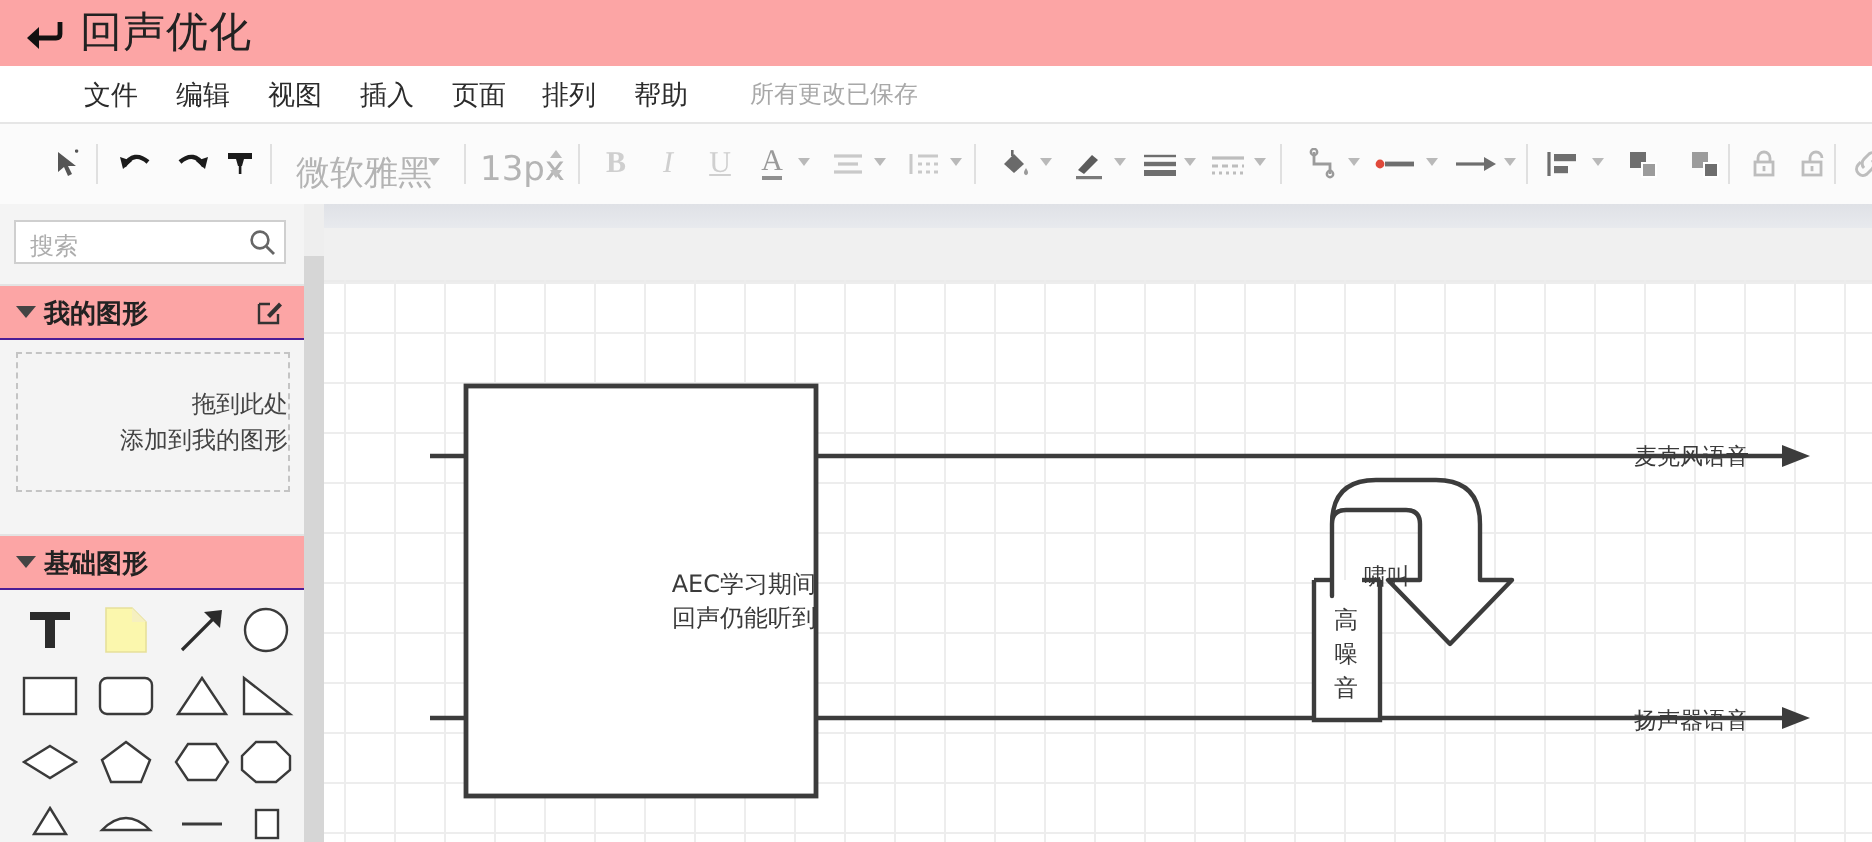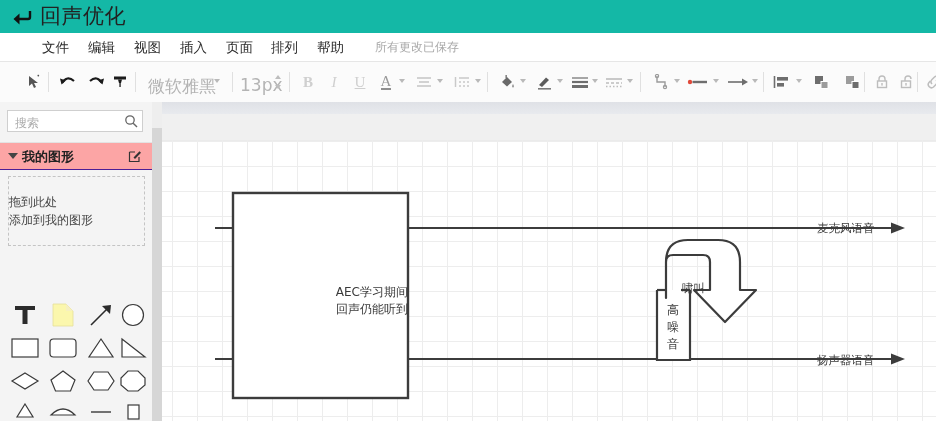--- a/index.html
+++ b/index.html
@@ -6,21 +6,21 @@
     margin: 0; padding: 0;
     width: 936px; height: 421px;
     overflow: hidden;
     background: #ffffff;
     font-family: "Liberation Sans", sans-serif;
     -webkit-font-smoothing: antialiased;
   }
   #app { position: relative; width: 936px; height: 421px; overflow: hidden; background:#fff; }
 
   
-  .titlebar { position:absolute; left:0; top:0; width:936px; height:33px; background:#14b8a6; }
+  .titlebar { position:absolute; left:0; top:0; width:936px; height:33px; background:#fca5a5; }
   .back-icon { position:absolute; left:10px; top:6px; width:24px; height:22px; cursor:pointer; }
   .doc-title { position:absolute; left:40px; top:2px; font-size:21px; color:#222; letter-spacing:.5px;
                font-family:"DejaVu Sans","Liberation Sans",sans-serif; }
 
   
   .menubar { position:absolute; left:0; top:33px; width:744px; height:27px; background:#fff; }
   .menu-item { position:absolute; top:4px; font-size:13.5px; color:#2b2b2b; padding:2px 4px; cursor:pointer;
                font-family:"DejaVu Sans","Liberation Sans",sans-serif; }
   .save-status { position:absolute; top:6px; left:375px; font-size:12px; color:#a8a8a8;
                  font-family:"DejaVu Sans","Liberation Sans",sans-serif; }
@@ -57,21 +57,21 @@
 
   .sect-head { position:absolute; left:0; width:152px; height:26px; background:#fca5a5;
                border-top:1px solid #e3e3e3; border-bottom:1px solid #4c1d95; cursor:pointer; }
   .sect-caret { position:absolute; left:8px; top:10px; width:0; height:0;
                 border-left:5px solid transparent; border-right:5px solid transparent; border-top:6px solid #444; }
   .sect-label { position:absolute; left:22px; top:5px; font-size:13px; color:#222; font-weight:bold;
                 font-family:"DejaVu Sans","Liberation Sans",sans-serif; }
   .sect-edit { position:absolute; right:10px; top:6px; width:14px; height:14px; cursor:pointer; }
 
   .dropzone { position:absolute; left:8px; top:176px; width:135px; height:68px;
-              border:1px dashed #c4c4c4; display:flex; flex-direction:column; align-items:flex-start;
+              border:1px dashed #c4c4c4; display:flex; flex-direction:column; align-items:flex-end;
               justify-content:center; background:#f4f4f4; }
   .dropzone div { font-size:12px; color:#444; line-height:18px;
                   font-family:"DejaVu Sans","Liberation Sans",sans-serif; }
 
   .shapegrid { position:absolute; left:0; top:291px; width:152px; height:130px; }
   .shape-cell { position:absolute; width:38px; height:34px; display:flex; align-items:center;
                 justify-content:center; cursor:pointer; }
 
   
   .vscroll { position:absolute; left:152px; top:102px; width:10px; height:319px; background:#d6d6d6; }
@@ -333,20 +333,24 @@
           <path d="M5.5 8.5 L11.5 2.3 L13 3.8 L7 10 Z" fill="#333"></path>
         </svg>
       </span>
     </div>
 
     <div class="dropzone" style="top:74px">
       <div>拖到此处</div>
       <div>添加到我的图形</div>
     </div>
 
+    <div class="sect-head" style="top:165px">
+      <span class="sect-caret"></span>
+      <span class="sect-label">基础图形</span>
+    </div>
 
     <div class="shapegrid" style="top:194px">
 
       <div class="shape-cell" style="left:6px;top:2px">
         <svg width="26" height="26" viewBox="0 0 26 26">
           <rect x="3" y="4" width="20" height="4" fill="#2b2b2b"></rect>
           <rect x="10.5" y="6" width="5" height="16" fill="#2b2b2b"></rect>
         </svg>
       </div>
       <div class="shape-cell" style="left:44px;top:2px">

